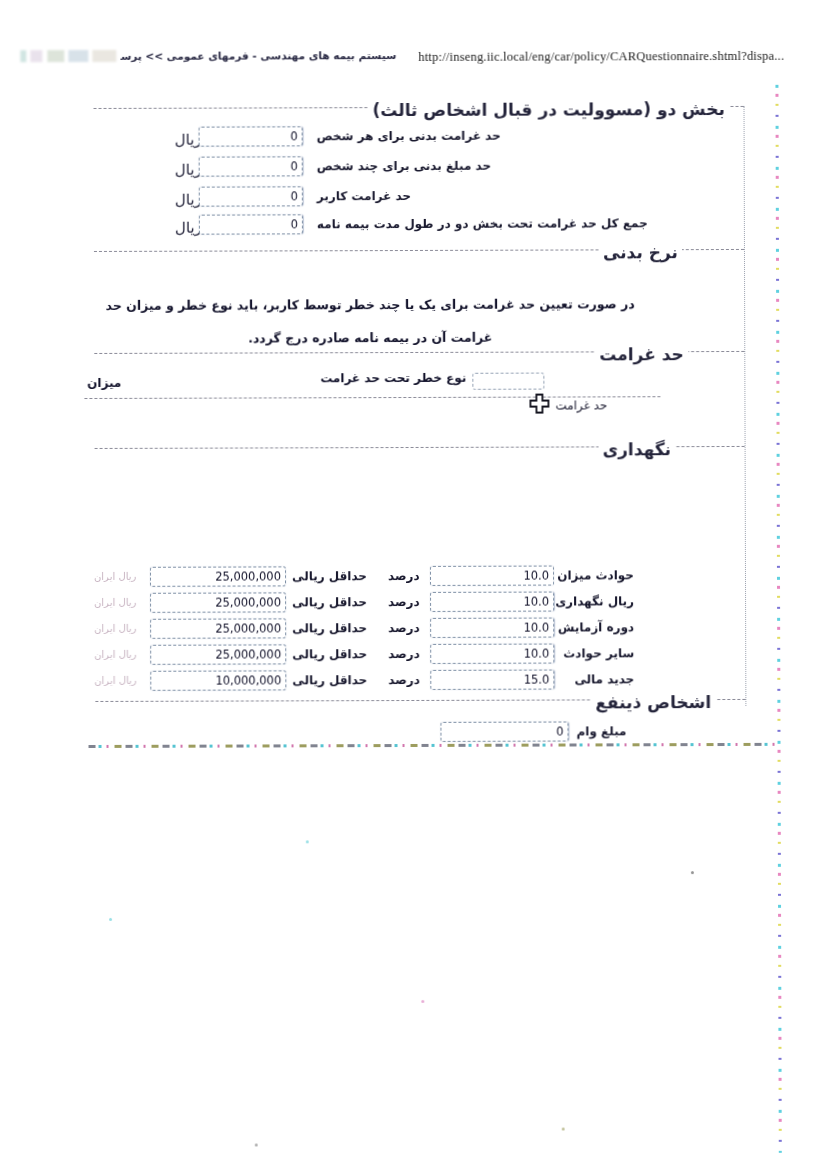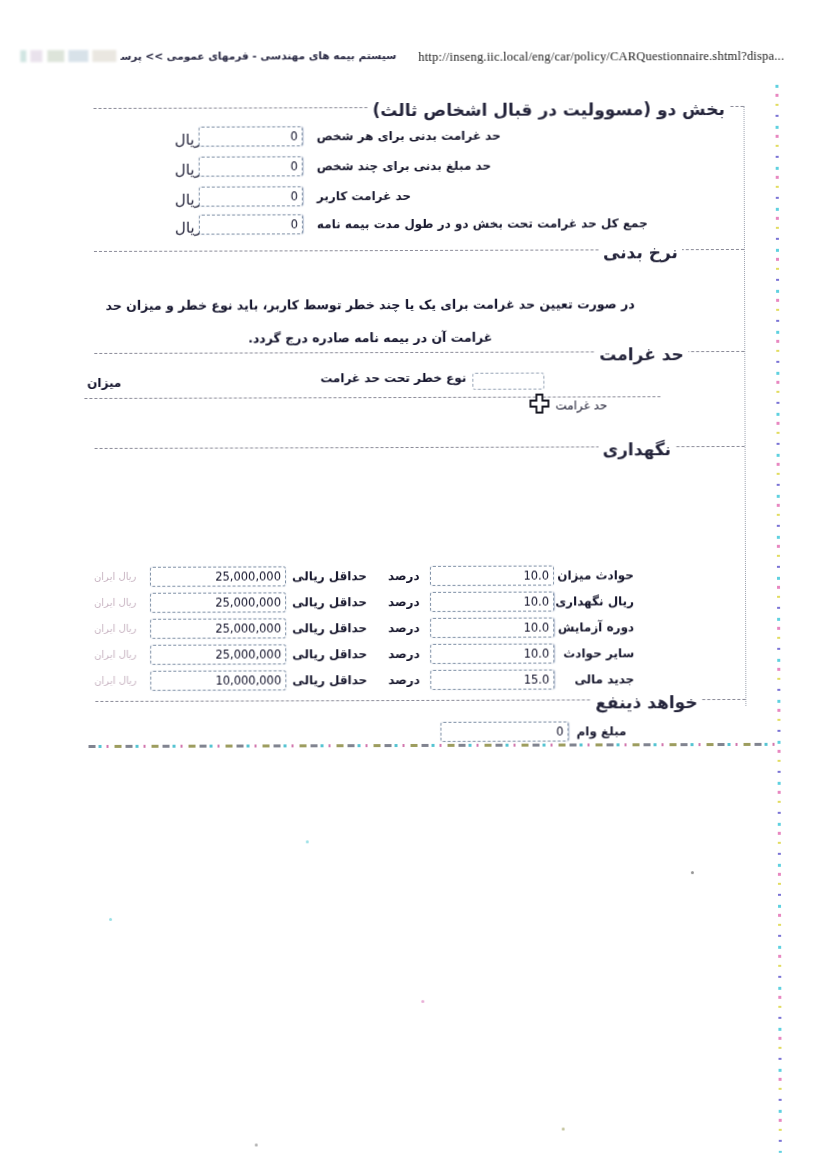--- a/index.html
+++ b/index.html
@@ -118,21 +118,21 @@
   <div class="abs lbl" style="left:560px;top:647px;width:74px;text-align:right">سایر حوادث</div>
 
   <div class="abs faint" style="left:94px;top:674px">ریال ایران</div>
   <input class="abs inp" style="left: 150px; top: 670px; width: 136px;" value="10,000,000">
   <div class="abs lbl" style="left:292px;top:673px">حداقل ریالی</div>
   <div class="abs lbl" style="left:388px;top:673px">درصد</div>
   <input class="abs inp" style="left: 430px; top: 670px; width: 124px;" value="15.0">
   <div class="abs lbl" style="left:560px;top:673px;width:74px;text-align:right">جدید مالی</div>
 
   <div class="abs secline" style="top:700px"></div>
-  <div class="abs legend" style="left:591px;top:693px">خواهد ذینفع</div>
+  <div class="abs legend" style="left:591px;top:693px">اشخاص ذینفع</div>
   <input class="abs inp" style="left: 440px; top: 722px; width: 128px;" value="0">
   <div class="abs lbl" style="left:576px;top:725px">مبلغ وام</div>
 
   <div class="abs vline-gray"></div>
   <div class="abs vline-color"></div>
   <div class="abs hline-color"></div>
   <div class="abs dot" style="left:108px;top:917px;background:#45c5d0"></div>
   <div class="abs dot" style="left:253px;top:1143px;background:#6c6c6c"></div>
   <div class="abs dot" style="left:420px;top:1000px;background:#d46ab2"></div>
   <div class="abs dot" style="left:560px;top:1128px;background:#8c8c44"></div>

